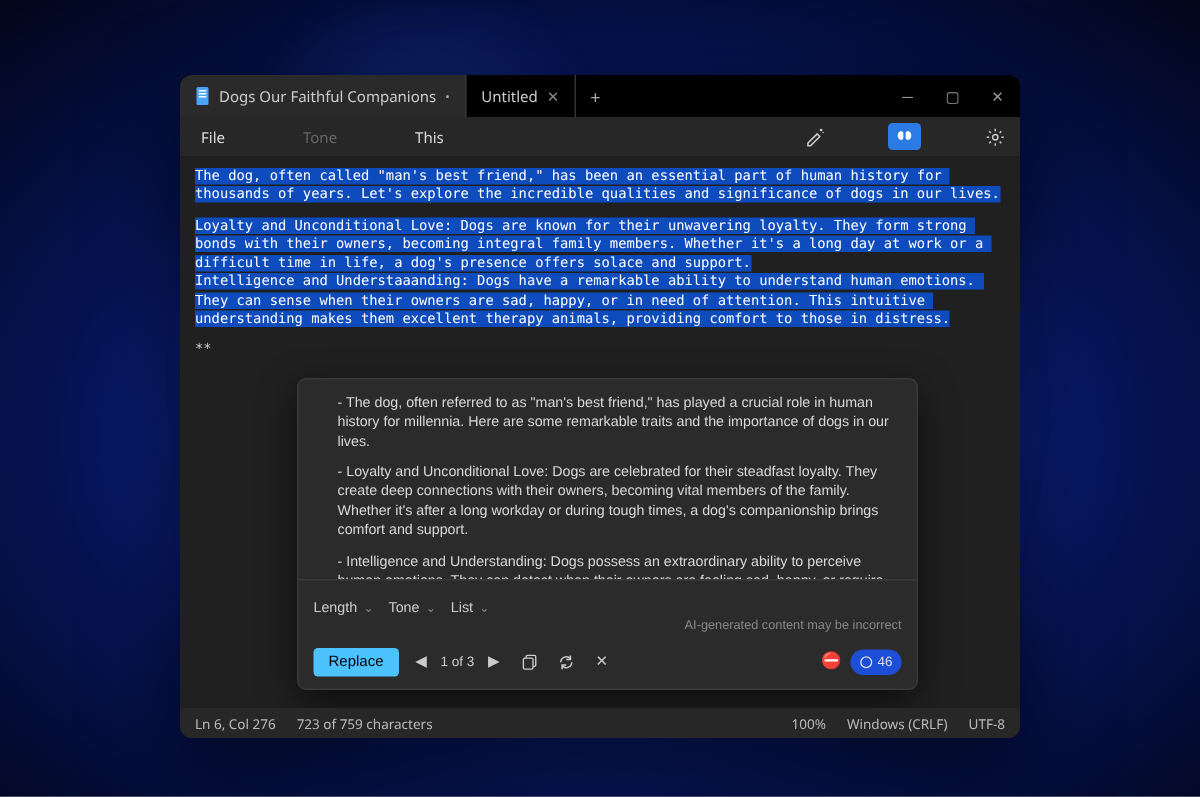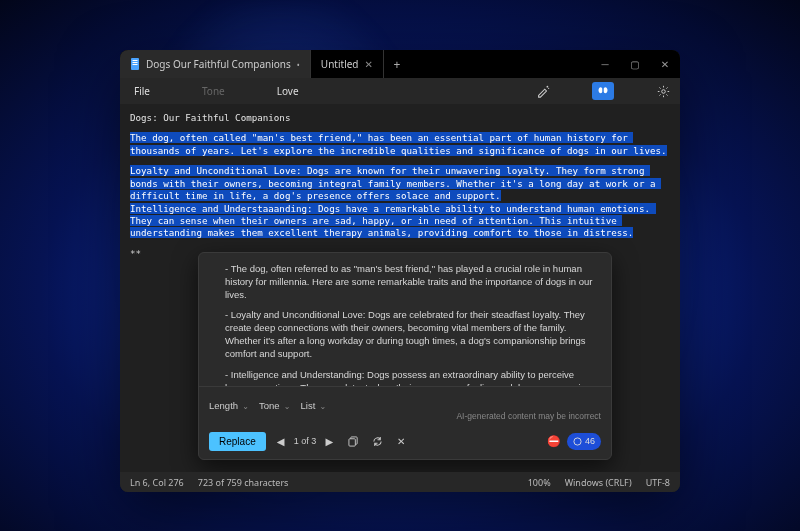--- a/index.html
+++ b/index.html
@@ -143,21 +143,21 @@
     <div class="addtab">+</div>
     <div class="tb-spacer"></div>
     <div class="winbtn">─</div>
     <div class="winbtn">▢</div>
     <div class="winbtn">✕</div>
   </div>
 
   <div class="menubar">
     <div class="menuitem">File</div>
     <div class="menuitem dim">Tone</div>
-    <div class="menuitem">Love</div>
+    <div class="menuitem">This</div>
     <div class="mb-spacer"></div>
     <div class="mb-ico">
       <svg width="14" height="14" viewBox="0 0 16 16">
           <path d="M3 13l7-7 2 2-7 7H3v-2z" fill="none" stroke="#ccc" stroke-width="1.2"></path>
           <circle cx="13" cy="3" r="1" fill="#ccc"></circle>
           <circle cx="14.5" cy="5" r="0.6" fill="#ccc"></circle>
         </svg>
     </div>
     <div class="mb-ico blue">
       <svg width="12" height="12" viewBox="0 0 16 16">
@@ -166,21 +166,20 @@
     </div>
     <div class="mb-ico">
       <svg width="13" height="13" viewBox="0 0 16 16">
           <circle cx="8" cy="8" r="2.2" fill="none" stroke="#ccc" stroke-width="1.2"></circle>
           <path d="M8 1v2M8 13v2M1 8h2M13 8h2M3 3l1.4 1.4M11.6 11.6L13 13M13 3l-1.4 1.4M4.4 11.6L3 13" stroke="#ccc" stroke-width="1.2"></path>
         </svg>
     </div>
   </div>
 
   <div class="editor">
-    <p class="doc-title">Dogs: Our Faithful Companions</p>
     <p class="para"><span class="sel">The dog, often called "man's best friend," has been an essential part of human history for thousands of years. Let's explore the incredible qualities and significance of dogs in our lives.</span></p>
     <p><span class="sel">Loyalty and Unconditional Love: Dogs are known for their unwavering loyalty. They form strong bonds with their owners, becoming integral family members. Whether it's a long day at work or a difficult time in life, a dog's presence offers solace and support.</span></p>
     <p class="para"><span class="sel">Intelligence and Understaaanding: Dogs have a remarkable ability to understand human emotions. They can sense when their owners are sad, happy, or in need of attention. This intuitive understanding makes them excellent therapy animals, providing comfort to those in distress.</span></p>
     <p>**</p>
 
     <div class="popup">
       <div class="popup-body">
         <p>- The dog, often referred to as "man's best friend," has played a crucial role in human history for millennia. Here are some remarkable traits and the importance of dogs in our lives.</p>
         <p>- Loyalty and Unconditional Love: Dogs are celebrated for their steadfast loyalty. They create deep connections with their owners, becoming vital members of the family. Whether it's after a long workday or during tough times, a dog's companionship brings comfort and support.</p>
         <p>- Intelligence and Understanding: Dogs possess an extraordinary ability to perceive human emotions. They can detect when their owners are feeling sad, happy, or require attention. This innate understanding makes them exceptional therapy animals, offering solace to those in need.</p>

